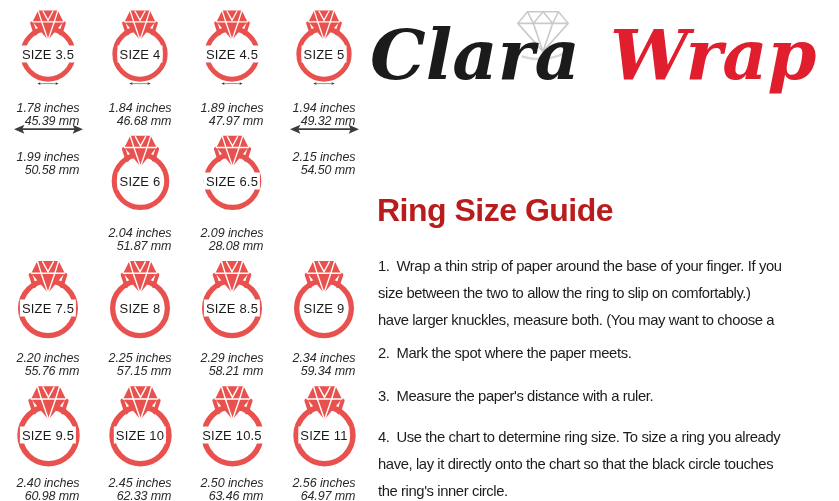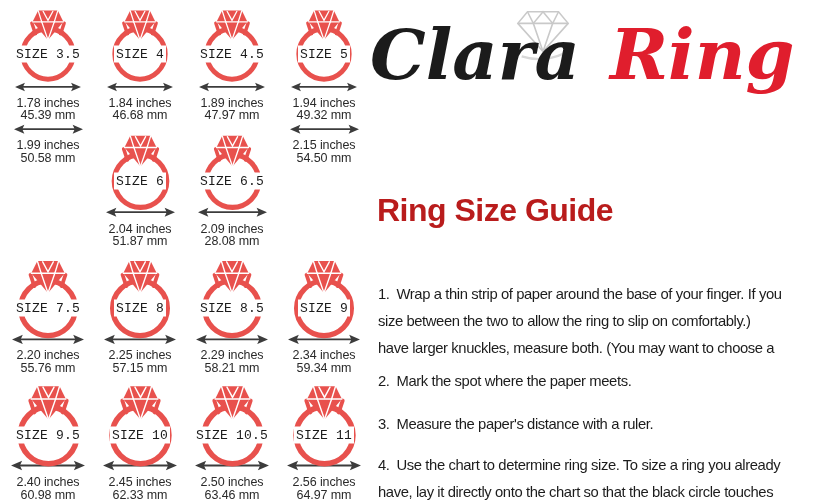--- a/index.html
+++ b/index.html
@@ -15,47 +15,47 @@
   .cell{display:flex;flex-direction:column;align-items:center;padding-top:3px;}
   .ringwrap{position:relative;display:block;}
   .ringsvg{display:block;}
   .band{fill:none;stroke:var(--c-ring);stroke-width:7;}
   .prong{stroke:var(--c-ring);stroke-width:5;stroke-linecap:round;}
   .gem{fill:var(--c-ring);}
   .facet line,.facet polyline{stroke:#fff;stroke-width:1.8;fill:none;stroke-linecap:round;}
   .sizelabel{
     position:absolute;left:50%;top:61%;transform:translate(-50%,-50%);
     background:#fff;padding:0 2px;font-size:13px;line-height:17px;
-    white-space:nowrap;color:#1a1a1a;letter-spacing:.2px;font-family:Liberation Mono, monospace;
+    white-space:nowrap;color:#1a1a1a;letter-spacing:.2px;
   }
   .arrowsvg{display:block;}
   .arrowsvg line{stroke:var(--c-arrow);stroke-width:2.6;}
   .arrowsvg polygon{fill:var(--c-arrow);}
-  .meas{margin-top:5px;text-align:center;font-size:12.5px;line-height:12.5px;color:#2a2a2a;letter-spacing:-0.1px;}
+  .meas{margin-top:17px;text-align:right;font-size:12.5px;line-height:12.5px;color:#2a2a2a;letter-spacing:-0.1px;font-style:italic;}
   .meas div{margin:0;}
   .row0 .ringsvg{width:70px;} .row0 .arrowsvg{width:66px;margin-top:-3px;}
   .row1 .ringsvg{width:73px;} .row1 .arrowsvg{width:69px;margin-top:-6px;}
   .row2 .ringsvg{width:76px;} .row2 .arrowsvg{width:72px;margin-top:-8px;}
   .row3 .ringsvg{width:79px;} .row3 .arrowsvg{width:74px;margin-top:-10px;}
   
   .logo{position:absolute;left:370px;top:20px;height:80px;white-space:nowrap;line-height:1;}
   .logo-diamond{position:absolute;left:142px;top:-14px;width:62px;height:58px;}
   .logo-diamond path{stroke:var(--c-diamond_outline);stroke-width:1.6;fill:none;}
   .logo-diamond .swoosh{stroke:#d8d8d8;stroke-width:2.4;}
   .brandword{position:relative;font-family:"DejaVu Serif",serif;font-style:italic;font-weight:700;font-size:70px;}
   .brand-first{color:var(--c-brand_black);}
   .brand-second{color:var(--c-brand_red);margin-left:30px;}
   
   .guide-title{
     position:absolute;left:377px;top:192px;font-size:32px;font-weight:700;
     letter-spacing:-0.5px;color:#b91c1c;
   }
   .steps{position:absolute;left:378px;top:253px;width:462px;font-size:14.8px;
     letter-spacing:-0.4px;line-height:27px;color:#1c1c1c;}
-  .steps .step:nth-child(1){margin-bottom:6px;margin-top:28px;}
+  .steps .step:nth-child(1){margin-bottom:6px;}
   .steps .step:nth-child(2){margin-bottom:16px;}
   .steps .step:nth-child(3){margin-bottom:14px;}
   .step .num{margin-right:7px;}
   .step .line{white-space:nowrap;}
 </style>
 </head>
 <body>
 
 <div class="stage">
 
@@ -477,21 +477,21 @@
     </div>
 
   <div class="logo">
     <svg class="logo-diamond" viewBox="0 0 64 58">
       <path d="M16,5 L48,5 L58,17 L32,46 L6,17 Z"></path>
       <path d="M6,17 H58"></path>
       <path d="M16,5 L22,17 L32,5 L42,17 L48,5"></path>
       <path d="M22,17 L32,46 M42,17 L32,46"></path>
       <path class="swoosh" d="M10,51 Q32,58 54,48"></path>
     </svg>
-    <span class="brandword brand-first">Clara</span><span class="brandword brand-second">Ring</span>
+    <span class="brandword brand-first">Clara</span><span class="brandword brand-second">Wrap</span>
   </div>
 
   <div class="guide-title">Ring Size Guide</div>
   <div class="steps">
       <div class="step">
         <div class="line"><span class="num">1.</span><span>Wrap a thin strip of paper around the base of your finger. If you</span></div>
         <div class="line"><span>size between the two to allow the ring to slip on comfortably.)</span></div>
         <div class="line"><span>have larger knuckles, measure both. (You may want to choose a</span></div>
       </div>
       <div class="step">

